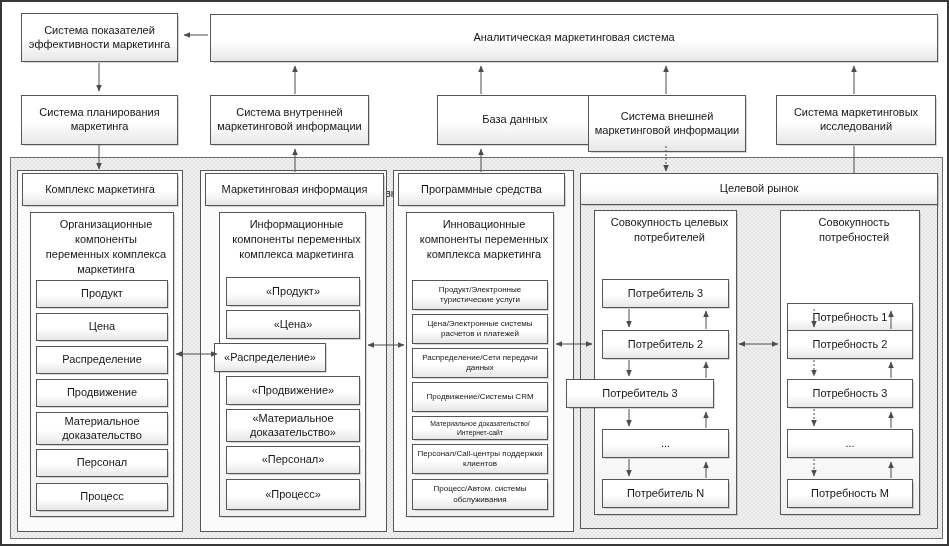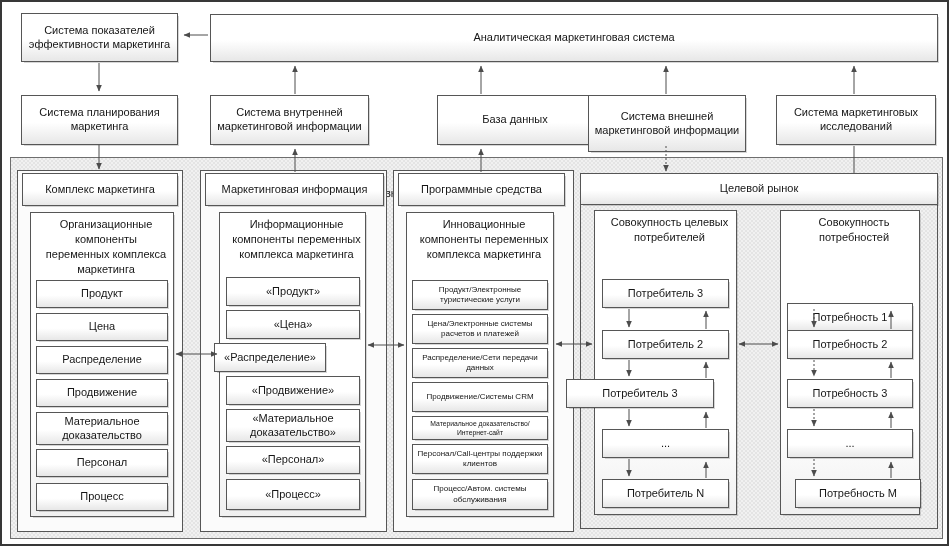--- a/index.html
+++ b/index.html
@@ -111,21 +111,21 @@
   <div class="abs box item" style="left:600px;top:427px;width:127px;height:29px;">...</div>
   <div class="abs box item" style="left:600px;top:477px;width:127px;height:29px;">Потребитель N</div>
 
   <div class="abs panel" style="left:778px;top:208px;width:140px;height:305px;">
     <div class="panel-title">Совокупность потребностей</div>
   </div>
   <div class="abs box item" style="left:785px;top:277px;width:126px;height:29px;margin-top:24px;">Потребность 1</div>
   <div class="abs box item" style="left:785px;top:328px;width:126px;height:29px;">Потребность 2</div>
   <div class="abs box item" style="left:785px;top:377px;width:126px;height:29px;">Потребность 3</div>
   <div class="abs box item" style="left:785px;top:427px;width:126px;height:29px;">...</div>
-  <div class="abs box item" style="left:785px;top:477px;width:126px;height:29px;margin-left:8px;">Потребность М</div>
+  <div class="abs box item" style="left:785px;top:477px;width:126px;height:29px;">Потребность М</div>
 
   <svg id="arrows" width="949" height="546" viewBox="0 0 949 546">
     <defs>
       <marker id="ah" viewBox="0 0 10 10" refX="8.5" refY="5" markerWidth="7.5" markerHeight="7.5" orient="auto-start-reverse">
         <path d="M0,1 L9,5 L0,9 z" fill="#4c4c4c"></path>
       </marker>
     </defs>
     <g stroke="#4c4c4c" stroke-width="1" fill="none">
 
       <line x1="206" y1="33" x2="182" y2="33" marker-end="url(#ah)"></line>

